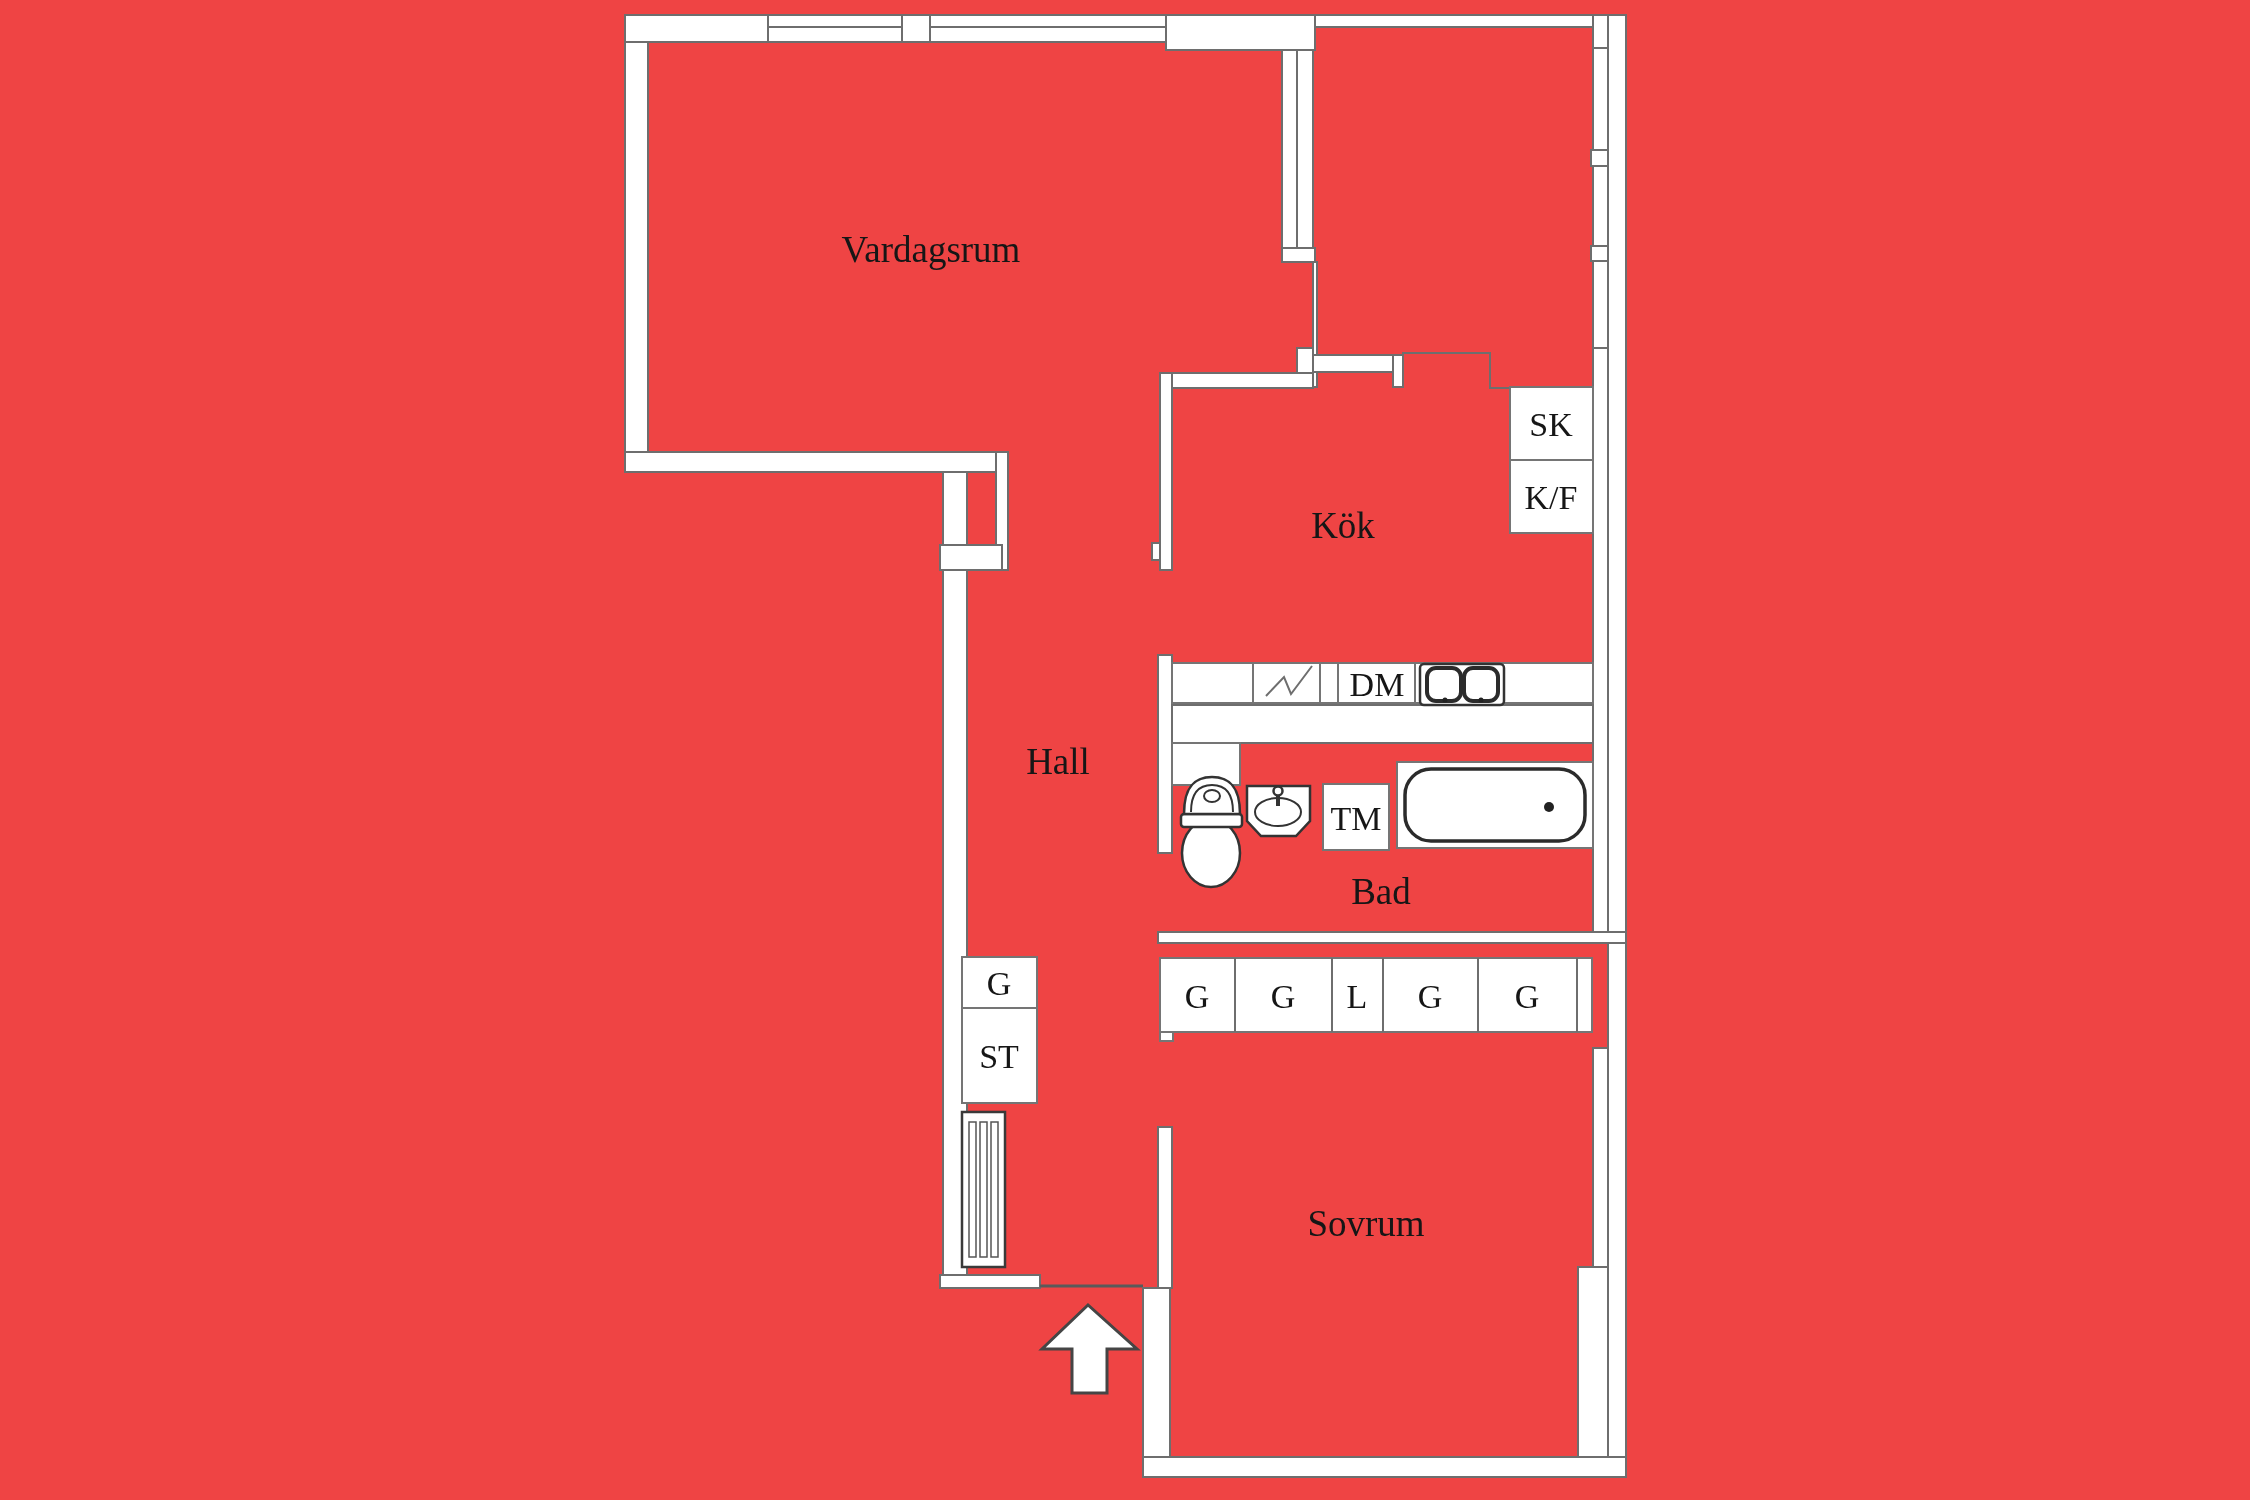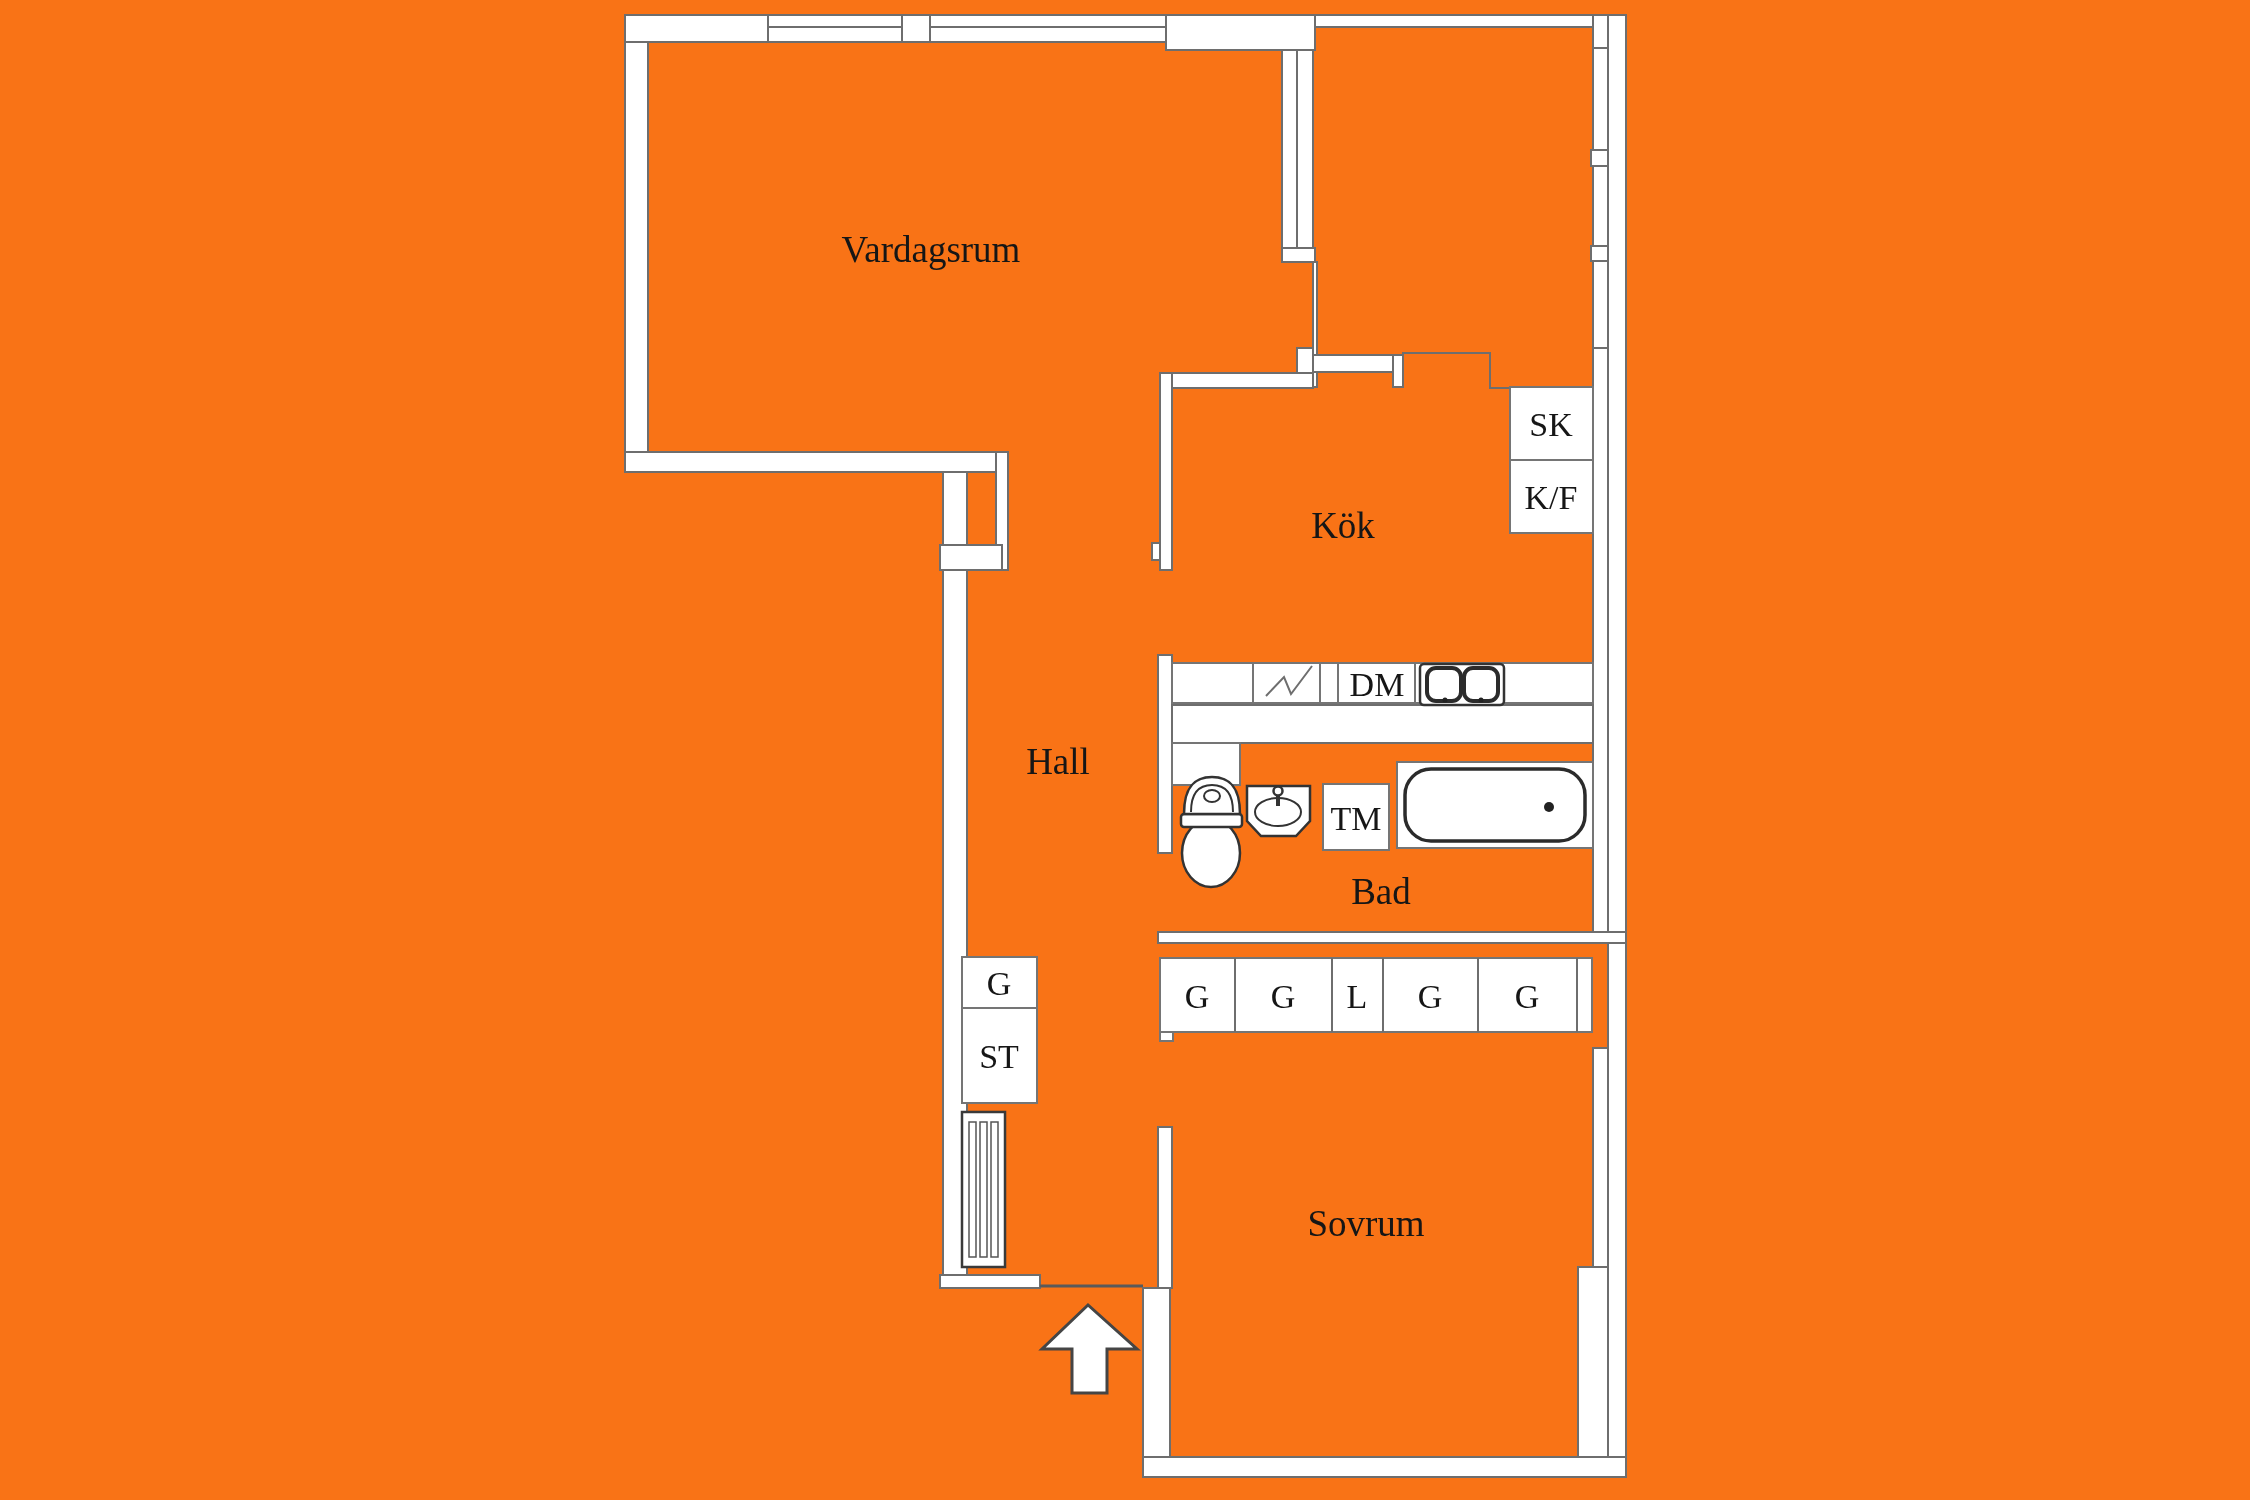--- a/index.html
+++ b/index.html
@@ -1,16 +1,16 @@
 <!DOCTYPE html>
 <html><head>
 <meta charset="utf-8">
 <style>
   html,body{margin:0;padding:0;background:#ffffff;}
-  #stage{position:relative;width:2250px;height:1500px;background:#f97316;overflow:hidden;}
+  #stage{position:relative;width:2250px;height:1500px;background:#ef4444;overflow:hidden;}
   svg{position:absolute;left:0;top:0;}
   .w   {fill:#ffffff;stroke:#6e6e6e;stroke-width:2;}
   .cn  {fill:#ffffff;stroke:#757575;stroke-width:2;}
   .ln  {fill:none;stroke:#6e6e6e;stroke-width:2;}
   .ln3 {fill:none;stroke:#5a5a5a;stroke-width:3;}
   .fx  {fill:#ffffff;stroke:#333333;stroke-width:2.5;}
   .fxl {fill:none;stroke:#333333;stroke-width:2;}
   .dk  {fill:#222222;stroke:none;}
   .lbl {font-family:"Liberation Serif","DejaVu Serif",serif;fill:#161616;
         text-anchor:middle;}

